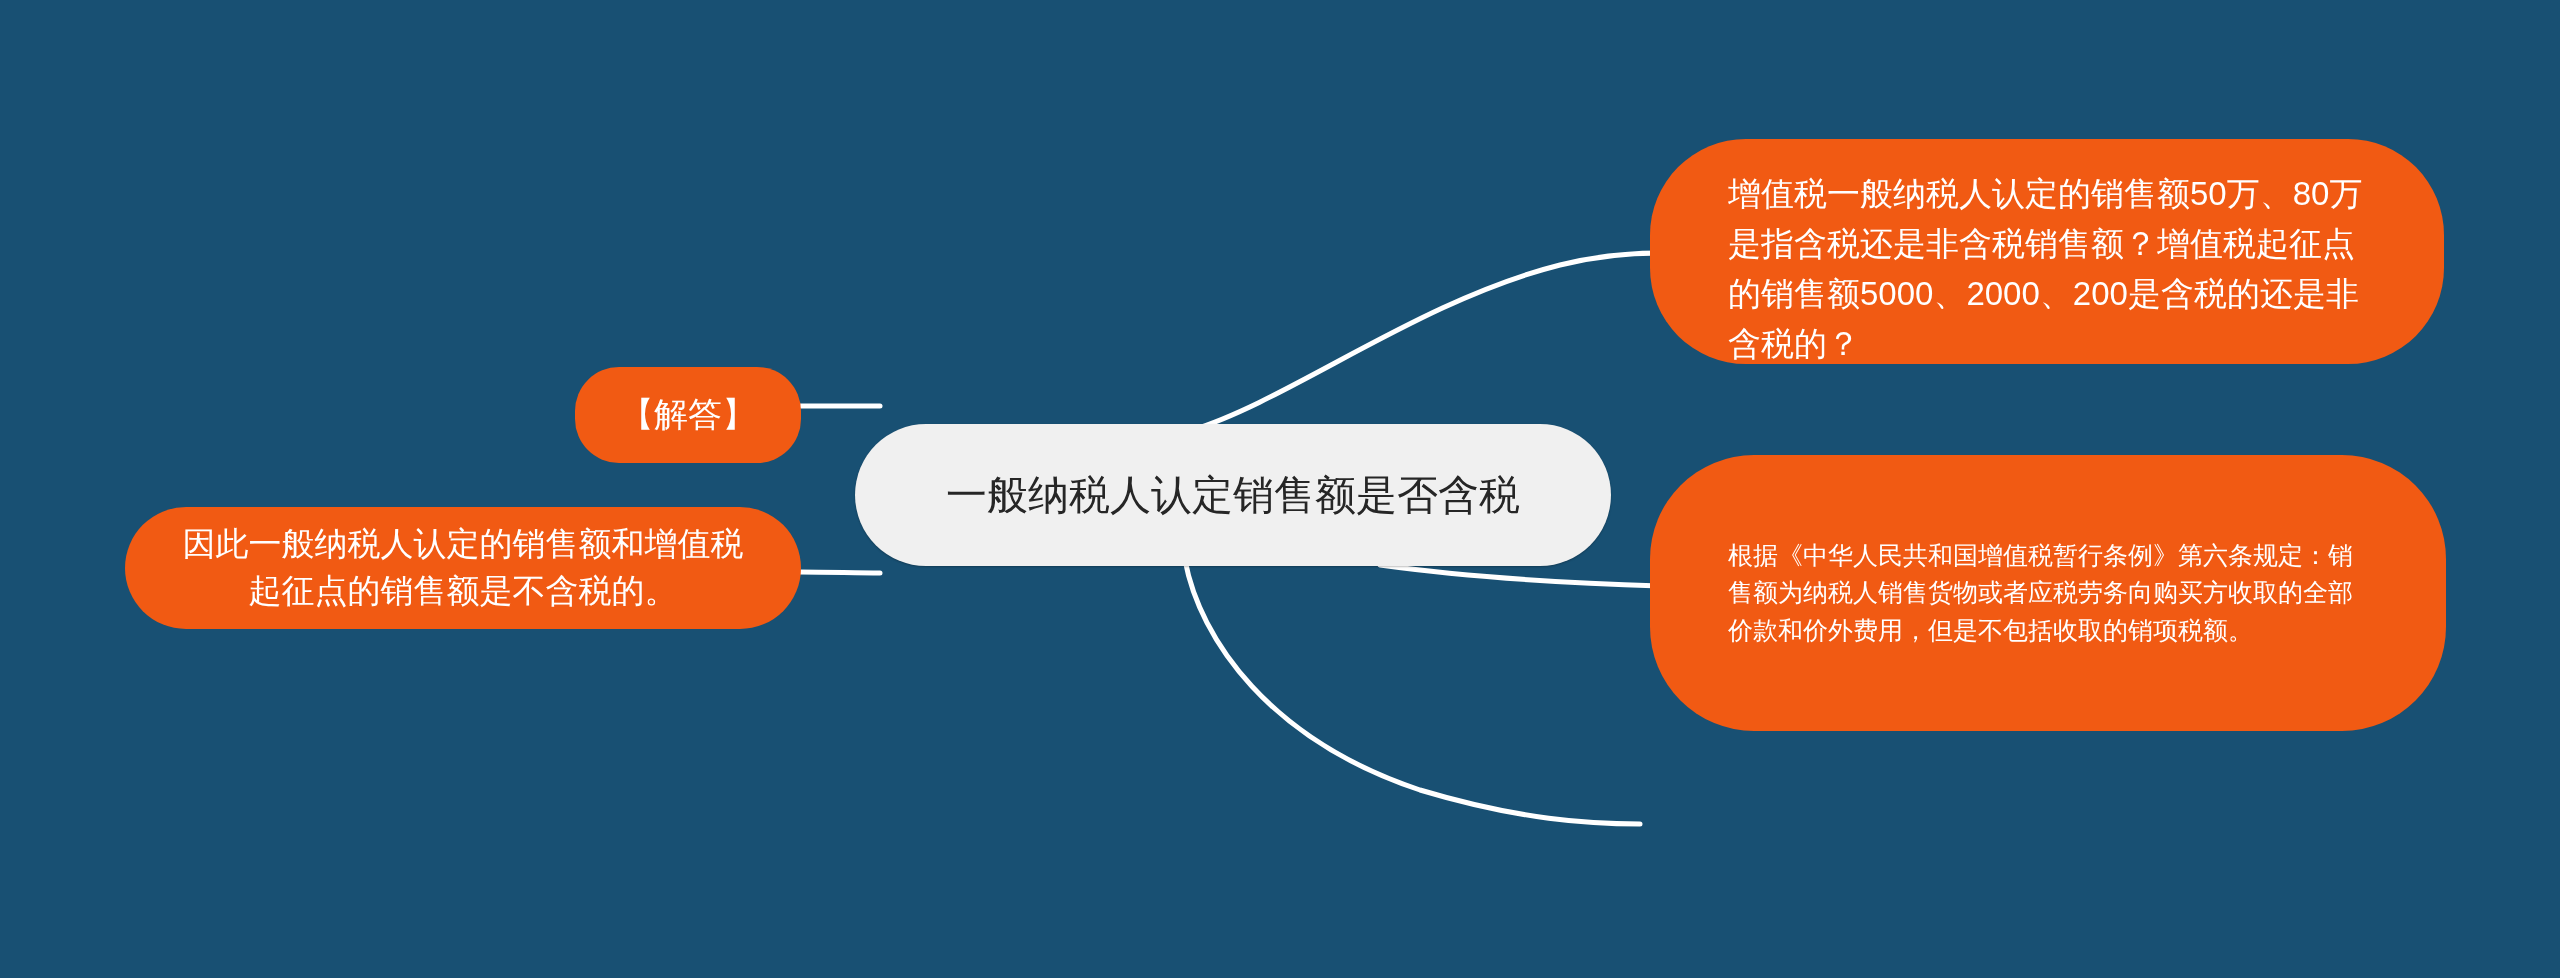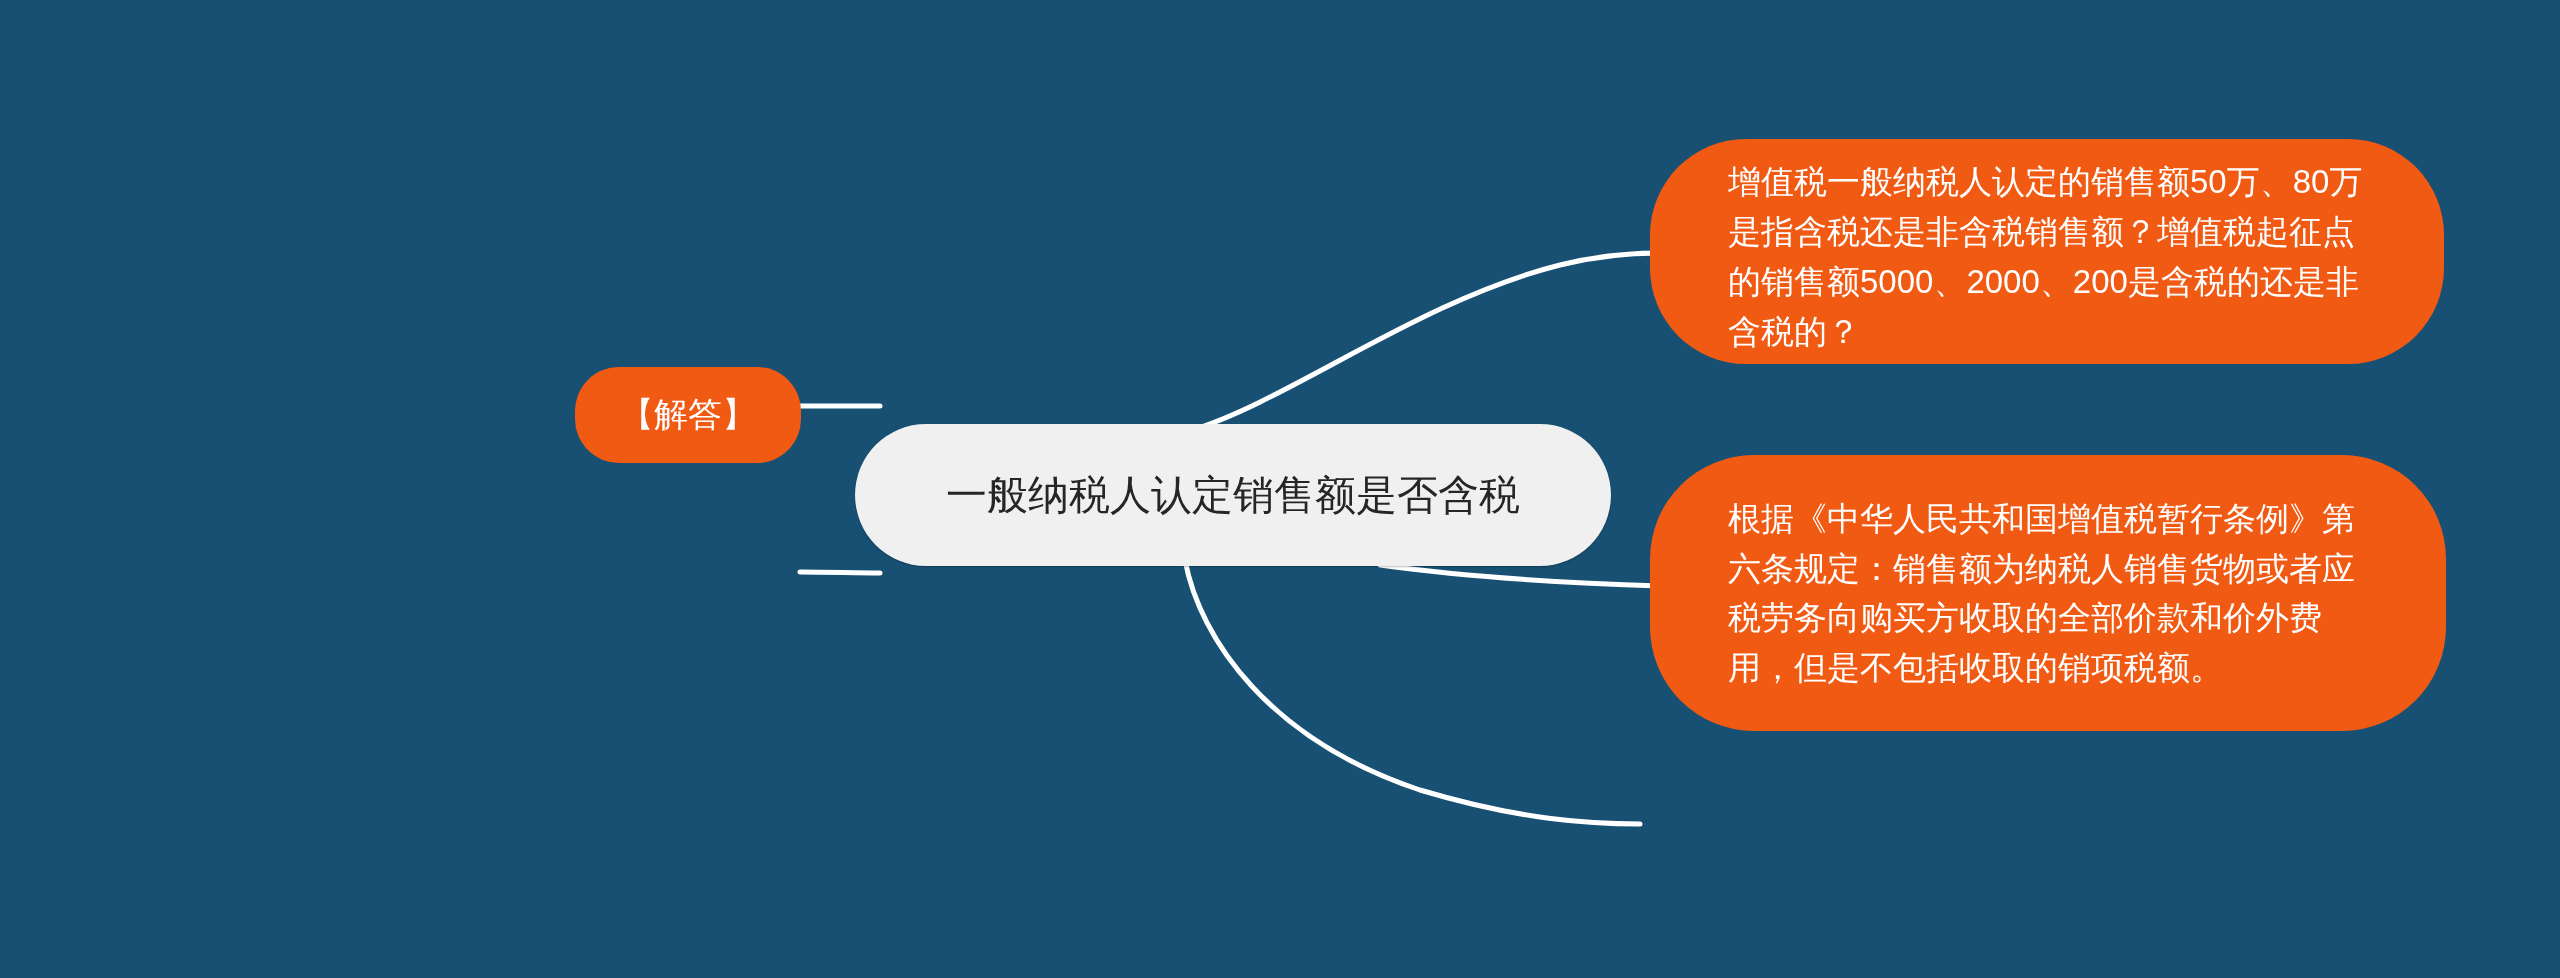--- a/index.html
+++ b/index.html
@@ -83,32 +83,32 @@
   }
 
   .node-question {
     left: 1650px;
     top: 139px;
     width: 794px;
     height: 225px;
     border-radius: 96px;
     font-size: 33px;
     line-height: 1.52;
-    padding: 18px 70px 18px 78px;
+    padding: 30px 70px 18px 78px;
     align-items: flex-start;
     text-align: left;
   }
 
   .node-regulation {
     left: 1650px;
     top: 455px;
     width: 796px;
     height: 276px;
     border-radius: 104px;
-    font-size: 33px;
+    font-size: 25px;
     line-height: 1.50;
     padding: 0 70px 0 78px;
     text-align: left;
   }
 
   .node-correct {
     left: 1625px;
     top: 777px;
     width: 370px;
     height: 84px;
@@ -140,20 +140,23 @@
   </svg>
 
   <div class="node node-root">
     <span class="node-text">一般纳税人认定销售额是否含税</span>
   </div>
 
   <div class="node node-orange node-jieda">
     <span class="node-text">【解答】</span>
   </div>
 
+  <div class="node node-orange node-conclusion">
+    <span class="node-text">因此一般纳税人认定的销售额和增值税起征点的销售额是不含税的。</span>
+  </div>
 
   <div class="node node-orange node-question">
     <span class="node-text">增值税一般纳税人认定的销售额50万、80万是指含税还是非含税销售额？增值税起征点的销售额5000、2000、200是含税的还是非含税的？</span>
   </div>
 
   <div class="node node-orange node-regulation">
     <span class="node-text">根据《中华人民共和国增值税暂行条例》第六条规定：销售额为纳税人销售货物或者应税劳务向购买方收取的全部价款和价外费用，但是不包括收取的销项税额。</span>
   </div>
 
 

